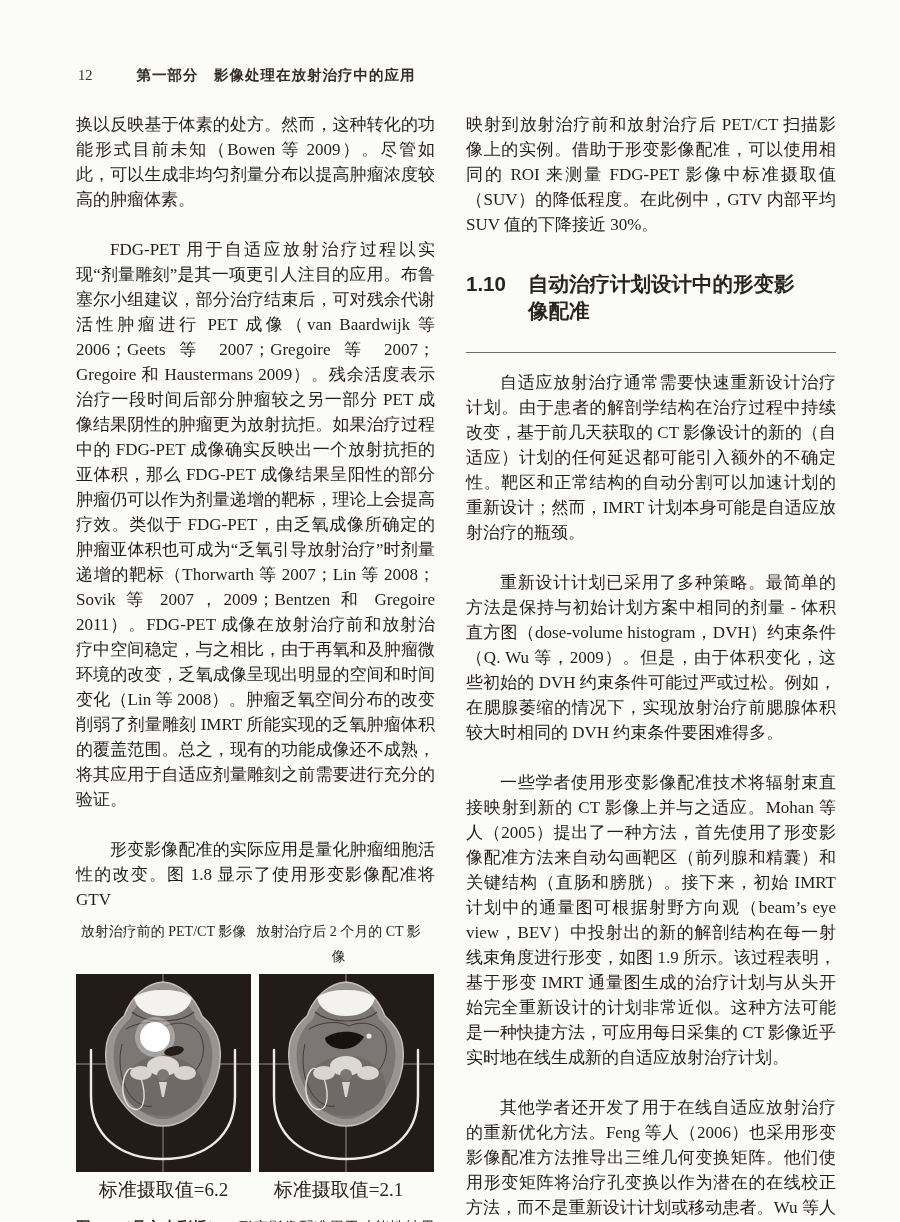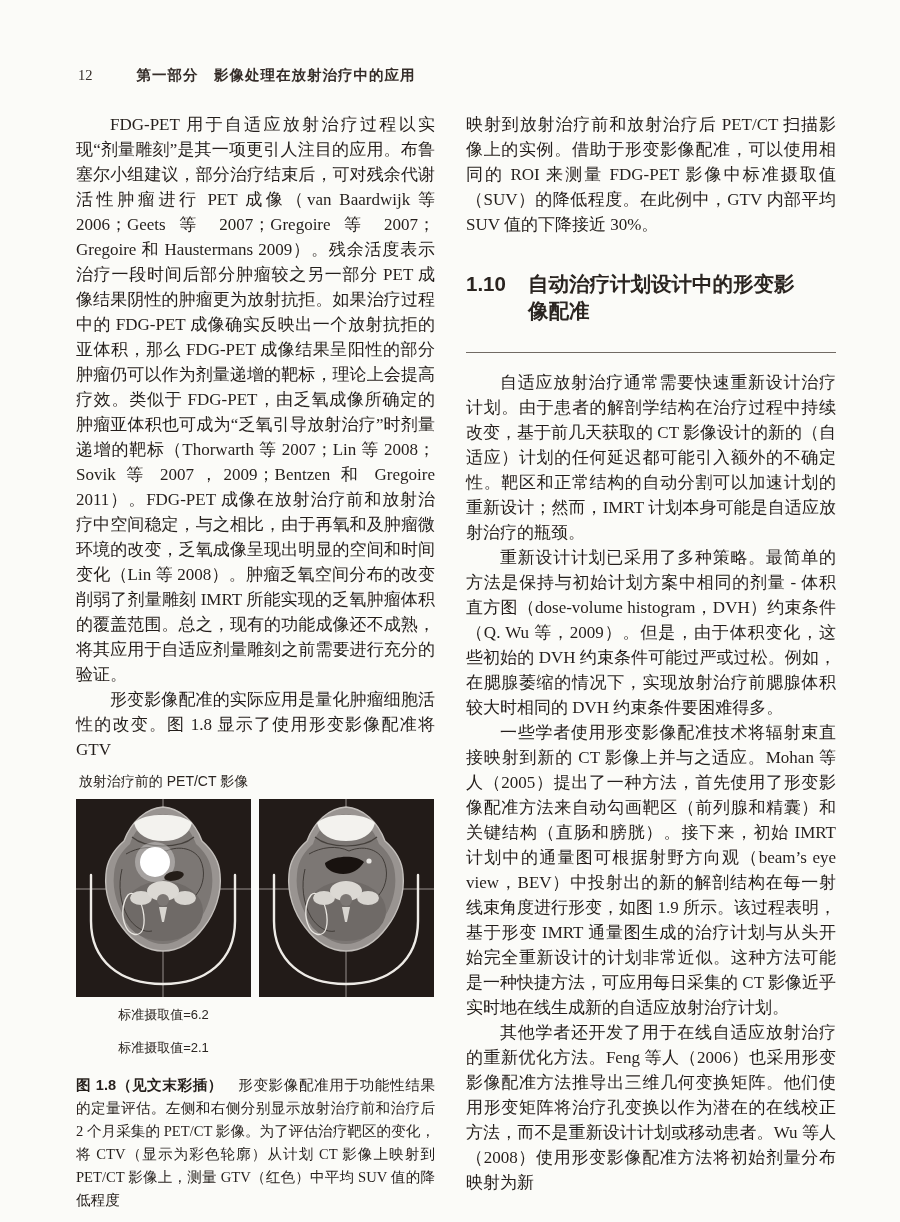--- a/index.html
+++ b/index.html
@@ -24,44 +24,44 @@
 
   
   .col {
     position:absolute; top:112px;
     font-size:17px; line-height:25px;
     text-align:justify;
   }
   .col.left  { left:76px;  width:359px; }
   .col.right { left:466px; width:370px; }
   p.body-p { margin:0; }
-  p.body-p.indent { text-indent:2em; }
+  p.body-p.indent { text-indent:2em;margin-top:25px; }
 
   
   .section-heading {
     display:flex; align-items:flex-start;
     margin-top:33px; padding-bottom:28px;
     border-bottom:1.5px solid #716a64;
     font-family:"Liberation Sans","DejaVu Sans",sans-serif;
     font-weight:700; font-size:20.5px; line-height:27px;
     color:#2a2420; text-align:left;
   }
   .section-heading .num { width:62px; flex:none; }
   .section-heading .ttl { width:268px; }
   .after-rule { margin-top:17px !important; }
 
   
   .figure { margin-top:7px; }
   .panel-labels, .suv-labels {
-    display:flex; gap:8px;
-    font-family:Liberation Sans, sans-serif;
-    font-size:14px; color:#2b2521; text-align:center;flex-direction:column;
+    display:flex; 
+    font-family:Liberation Serif, serif;
+    font-size:14px; color:#2b2521; text-align:center;
   }
   .panel-labels span, .suv-labels span { width:175px; display:block; }
-  .suv-labels { margin-top:5px; font-size:13px; }
+  .suv-labels { margin-top:5px; font-size:19px; }
   .panels { display:flex; gap:8px; margin-top:5px; }
   .panels svg { display:block; }
   .caption {
     margin-top:14px;
     font-size:14.6px; line-height:23px;
     text-align:justify; color:#241e1b;
   }
   .caption .lead {
     font-family:"Liberation Sans","DejaVu Sans",sans-serif;
     font-weight:700;
@@ -71,26 +71,28 @@
 <body>
 
 <div class="page">
 
   <div class="running-head">
     <span class="page-num">12</span>
     <span class="rh-title">第一部分　影像处理在放射治疗中的应用</span>
   </div>
 
   <div class="col left">
+    <p class="body-p">换以反映基于体素的处方。然而，这种转化的功能形式目前未知（Bowen 等 2009）。尽管如此，可以生成非均匀剂量分布以提高肿瘤浓度较高的肿瘤体素。</p>
     <p class="body-p indent">FDG-PET 用于自适应放射治疗过程以实现“剂量雕刻”是其一项更引人注目的应用。布鲁塞尔小组建议，部分治疗结束后，可对残余代谢活性肿瘤进行 PET 成像（van Baardwijk 等 2006；Geets 等 2007；Gregoire 等 2007；Gregoire 和 Haustermans 2009）。残余活度表示治疗一段时间后部分肿瘤较之另一部分 PET 成像结果阴性的肿瘤更为放射抗拒。如果治疗过程中的 FDG-PET 成像确实反映出一个放射抗拒的亚体积，那么 FDG-PET 成像结果呈阳性的部分肿瘤仍可以作为剂量递增的靶标，理论上会提高疗效。类似于 FDG-PET，由乏氧成像所确定的肿瘤亚体积也可成为“乏氧引导放射治疗”时剂量递增的靶标（Thorwarth 等 2007；Lin 等 2008；Sovik 等 2007，2009；Bentzen 和 Gregoire 2011）。FDG-PET 成像在放射治疗前和放射治疗中空间稳定，与之相比，由于再氧和及肿瘤微环境的改变，乏氧成像呈现出明显的空间和时间变化（Lin 等 2008）。肿瘤乏氧空间分布的改变削弱了剂量雕刻 IMRT 所能实现的乏氧肿瘤体积的覆盖范围。总之，现有的功能成像还不成熟，将其应用于自适应剂量雕刻之前需要进行充分的验证。</p>
     <p class="body-p indent">形变影像配准的实际应用是量化肿瘤细胞活性的改变。图 1.8 显示了使用形变影像配准将 GTV</p>
 
     <div class="figure">
       <div class="panel-labels">
         <span>放射治疗前的 PET/CT 影像</span>
+        <span>放射治疗后 2 个月的 CT 影像</span>
       </div>
 
       <div class="panels">
 
         <svg width="175" height="198" viewBox="0 0 175 198">
           <rect width="175" height="198" fill="#221b18"></rect>
           <g>
             <line x1="87" y1="0" x2="87" y2="198" stroke="#97918d" stroke-width="1"></line>
             <line x1="0" y1="90" x2="175" y2="90" stroke="#97918d" stroke-width="1"></line>
           </g>

